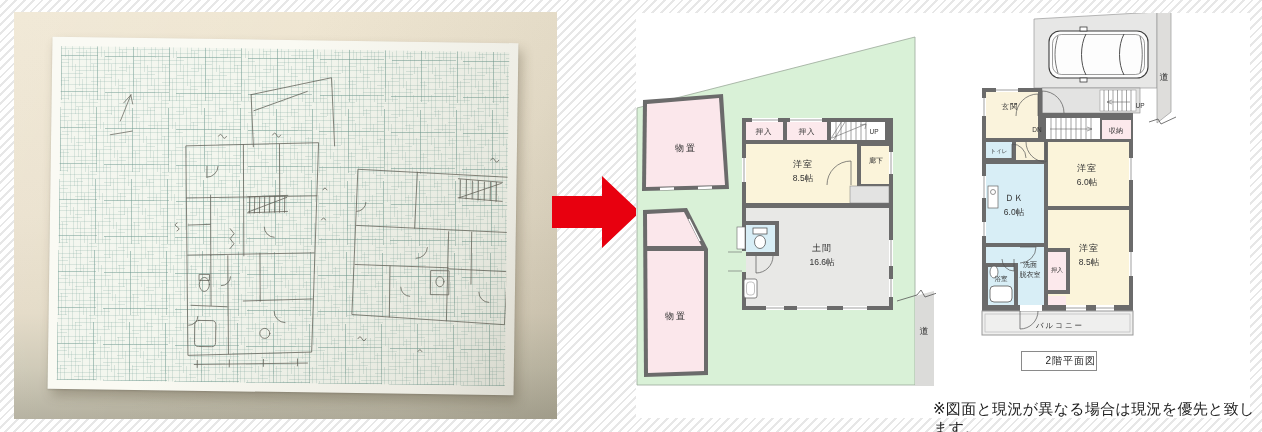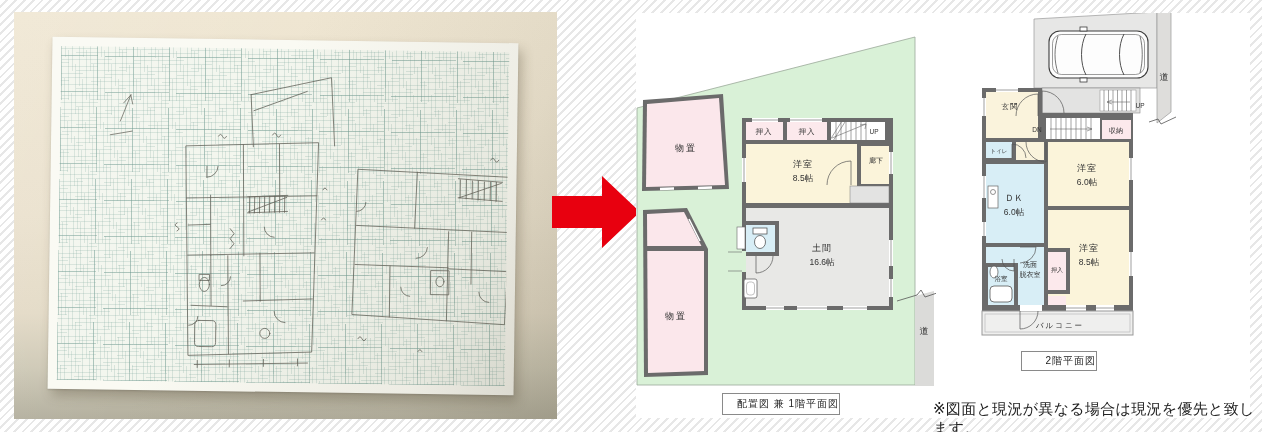--- a/index.html
+++ b/index.html
@@ -293,17 +293,16 @@
 
     <g>
       <rect x="982" y="311" width="151" height="24" fill="#efefee" stroke="#999" stroke-width="1"></rect>
       <rect x="985" y="314" width="145" height="18" fill="none" stroke="#bbb" stroke-width="0.7"></rect>
       <rect x="1020" y="305" width="22" height="6" fill="#fff"></rect>
       <path d="M1020,311 L1020,329 M1020,329 A18,18 0 0 0 1038,311" fill="none" stroke="#555" stroke-width="0.7"></path>
       <text x="1060" y="328" font-size="7.5" text-anchor="middle" letter-spacing="2">バルコニー</text>
     </g>
   </svg>
 
-  <div class="cap cap1">配置図 兼 1階平面図</div>
   <div class="cap cap2">2階平面図</div>
   <div class="note">※図面と現況が異なる場合は現況を優先と致します。</div>
 
 </div>
 
 </body></html>

